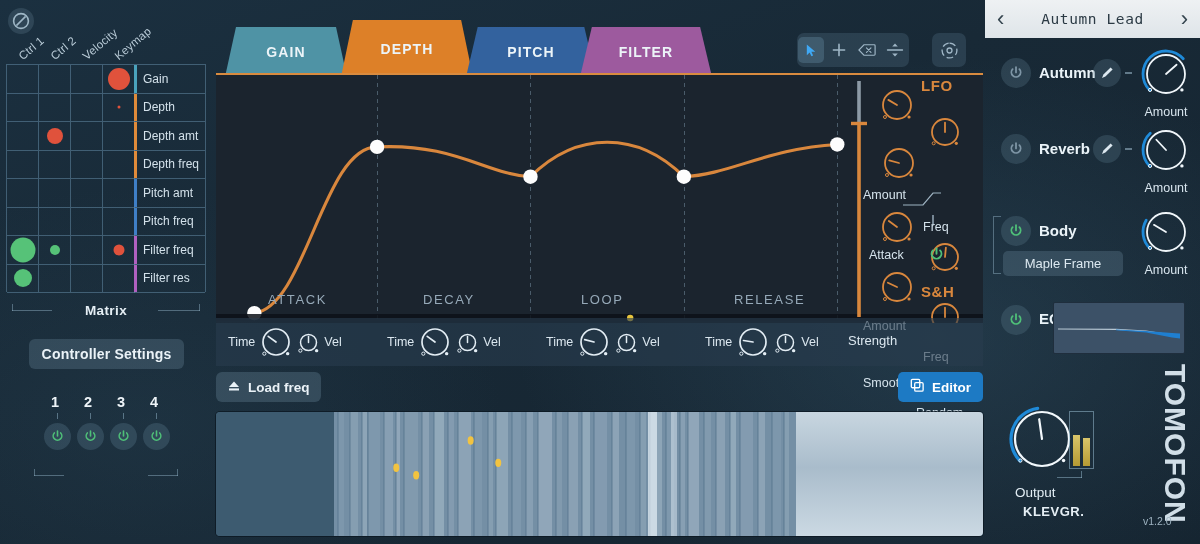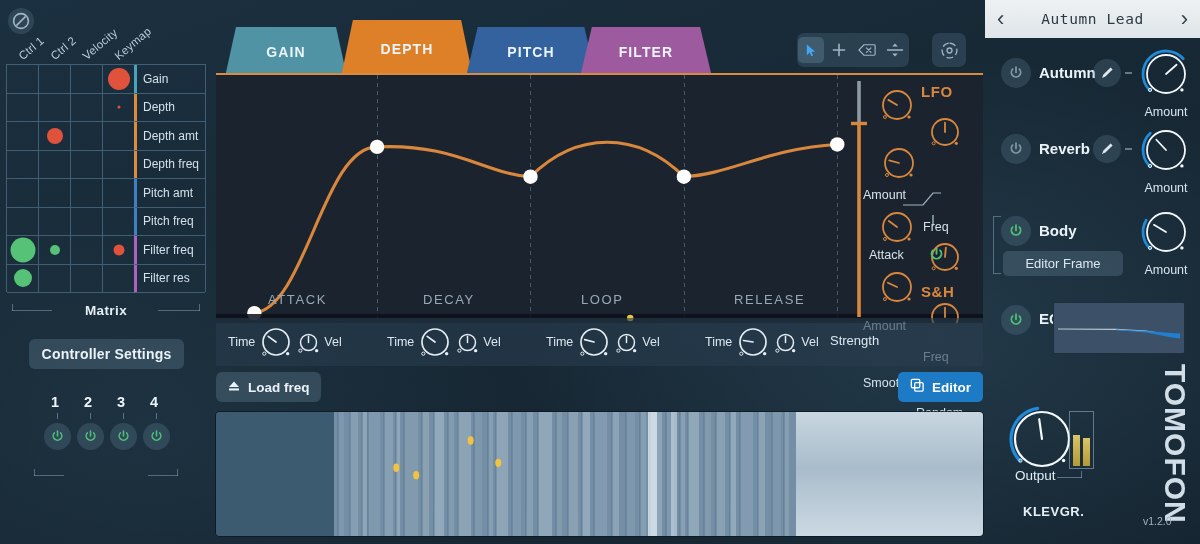--- a/index.html
+++ b/index.html
@@ -120,21 +120,21 @@
   .vdash{ position:absolute; top:0; bottom:0; width:1px;
     background:repeating-linear-gradient(to bottom,rgba(140,170,190,.42) 0 4px,transparent 4px 8px); }
 
   .knobrow{
     position:absolute; left:3px; top:318px; width:767px; height:48px;
     background:rgba(40,60,78,.62);
   }
   .kgroup{ position:absolute; top:4px; height:40px; display:flex; align-items:center; gap:4px; }
   .klabel{ font-size:12.5px; color:#dbe7ef; }
 
-  .strength{ position:absolute; left:612px; top:0; width:70px; height:48px; }
+  .strength{ position:absolute; left:630px; top:0; width:70px; height:48px; }
 
   .modelbar{ position:absolute; left:3px; top:372px; width:767px; height:32px; }
   .loadbtn{
     position:absolute; left:0; top:0; height:30px; padding:0 11px;
     background:rgba(108,140,160,.32); border-radius:6px;
     display:flex; align-items:center; gap:7px;
     font-size:13.5px; font-weight:bold; color:#eaf2f7;
   }
   .modelname{ position:absolute; left:137px; top:6px; font-size:14.5px; font-weight:bold; color:#f0f7fb; }
   .editbtn{
@@ -191,21 +191,21 @@
   .brandwrap{ position:absolute; right:2px; top:362px; width:46px; height:170px; }
   .brand{
     position:absolute; right:-52px; top:60px; width:150px;
     transform:rotate(90deg); transform-origin:center;
     font-size:30px; font-weight:bold; letter-spacing:1px;
     color:rgba(225,238,246,.92); text-align:center;
   }
   .klev{ position:absolute; left:38px; top:504px; font-size:13px; font-weight:bold;
     color:#e6eff5; letter-spacing:.5px; }
   .ver{ position:absolute; left:158px; top:515px; font-size:10.5px; color:#9fb4c2; }
-  .outlabel{ position:absolute; left:30px; top:468px; font-size:13.5px; color:#e2edf4; }
+  .outlabel{ position:absolute; left:30px; top:485px; font-size:13.5px; color:#e2edf4; }
 </style>
 </head>
 <body>
 
 <div id="app">
 
   <div id="left">
 
     <div class="logo-badge">
       <svg width="18" height="18" viewBox="0 0 18 18">
@@ -457,21 +457,21 @@
             <circle cx="23.979184719828687" cy="224.02081528017132" r="1.5" fill="none" stroke="#d9873d" stroke-width="1"></circle>
             <circle cx="48.020815280171306" cy="224.02081528017132" r="1.6" fill="#d9873d"></circle>
             <circle cx="84" cy="242" r="13" fill="none" stroke="#d9873d" stroke-width="1.8"></circle>
             <line x1="84" y1="242" x2="84" y2="232.64" stroke="#d9873d" stroke-width="1.8" stroke-linecap="round"></line>
             <circle cx="72.68629150101523" cy="253.31370849898477" r="1.5" fill="none" stroke="#d9873d" stroke-width="1"></circle>
             <circle cx="95.31370849898477" cy="253.31370849898477" r="1.6" fill="#d9873d"></circle>
             <path d="M 42 130 L 62 130 L 72 118 L 80 118" fill="none" stroke="#9eb3c2" stroke-width="1.2"></path>
             <path d="M 72 140 L 72 150" stroke="#9eb3c2" stroke-width="1.4"></path>
           </svg>
 
-        <div style="position:absolute;left:60px;top:8px;font-size:15px;font-weight:bold;color:#d9873d;letter-spacing:.6px;">LFO</div>
+        <div style="position:absolute;left:60px;top:2px;font-size:15px;font-weight:bold;color:#d9873d;letter-spacing:.6px;">LFO</div>
         <div style="position:absolute;left:2px;top:113px;font-size:12.5px;color:#d5e3ec;">Amount</div>
         <div style="position:absolute;left:62px;top:145px;font-size:12.5px;color:#d5e3ec;">Freq</div>
         <div style="position:absolute;left:8px;top:173px;font-size:12.5px;color:#d5e3ec;">Attack</div>
 
         <div style="position:absolute;left:60px;top:208px;font-size:15px;font-weight:bold;color:#d9873d;letter-spacing:.6px;">S&amp;H</div>
         <div style="position:absolute;left:2px;top:244px;font-size:12.5px;color:#d5e3ec;">Amount</div>
         <div style="position:absolute;left:62px;top:275px;font-size:12.5px;color:#d5e3ec;">Freq</div>
         <div style="position:absolute;left:2px;top:301px;font-size:12.5px;color:#d5e3ec;">Smooth</div>
         <div style="position:absolute;left:55px;top:331px;font-size:12.5px;color:#d5e3ec;">Random</div>
 
@@ -734,21 +734,21 @@
 
     <div class="fxrow" style="top:206px; height:82px;">
       <div class="bracket"></div>
       <div class="fxpwr">
         <svg width="16" height="16" viewBox="0 0 16 16">
             <path d="M8 2.2 L8 7.4" stroke="#4fbf78" stroke-width="1.8" stroke-linecap="round" fill="none"></path>
             <path d="M4.6 4.2 A4.6 4.6 0 1 0 11.4 4.2" stroke="#4fbf78" stroke-width="1.8" fill="none" stroke-linecap="round"></path>
           </svg>
       </div>
       <div class="fxname">Body</div>
-      <div class="bodybtn">Editor Frame</div>
+      <div class="bodybtn">Maple Frame</div>
       <div class="fxknobwrap">
         <svg width="52" height="52" class="fxknob">
             <path d="M 9.736544032709403 42.2634559672906 A 23 23 0 0 1 6.2029333789093 14.292047437741457" fill="none" stroke="#1f8ad8" stroke-width="2.8" stroke-linecap="round"></path>
             <circle cx="26" cy="26" r="19" fill="none" stroke="#f0f6fa" stroke-width="1.8"></circle>
             <line x1="26" y1="26" x2="13.897967100324554" y2="18.842877694549777" stroke="#f0f6fa" stroke-width="1.8" stroke-linecap="round"></line>
             <circle cx="10.090097423302677" cy="41.90990257669732" r="1.6" fill="none" stroke="#f0f6fa" stroke-width="1"></circle>
             <circle cx="41.90990257669732" cy="41.90990257669732" r="1.7" fill="#f0f6fa"></circle>
           </svg>
         <div class="fxamt">Amount</div>
       </div>

